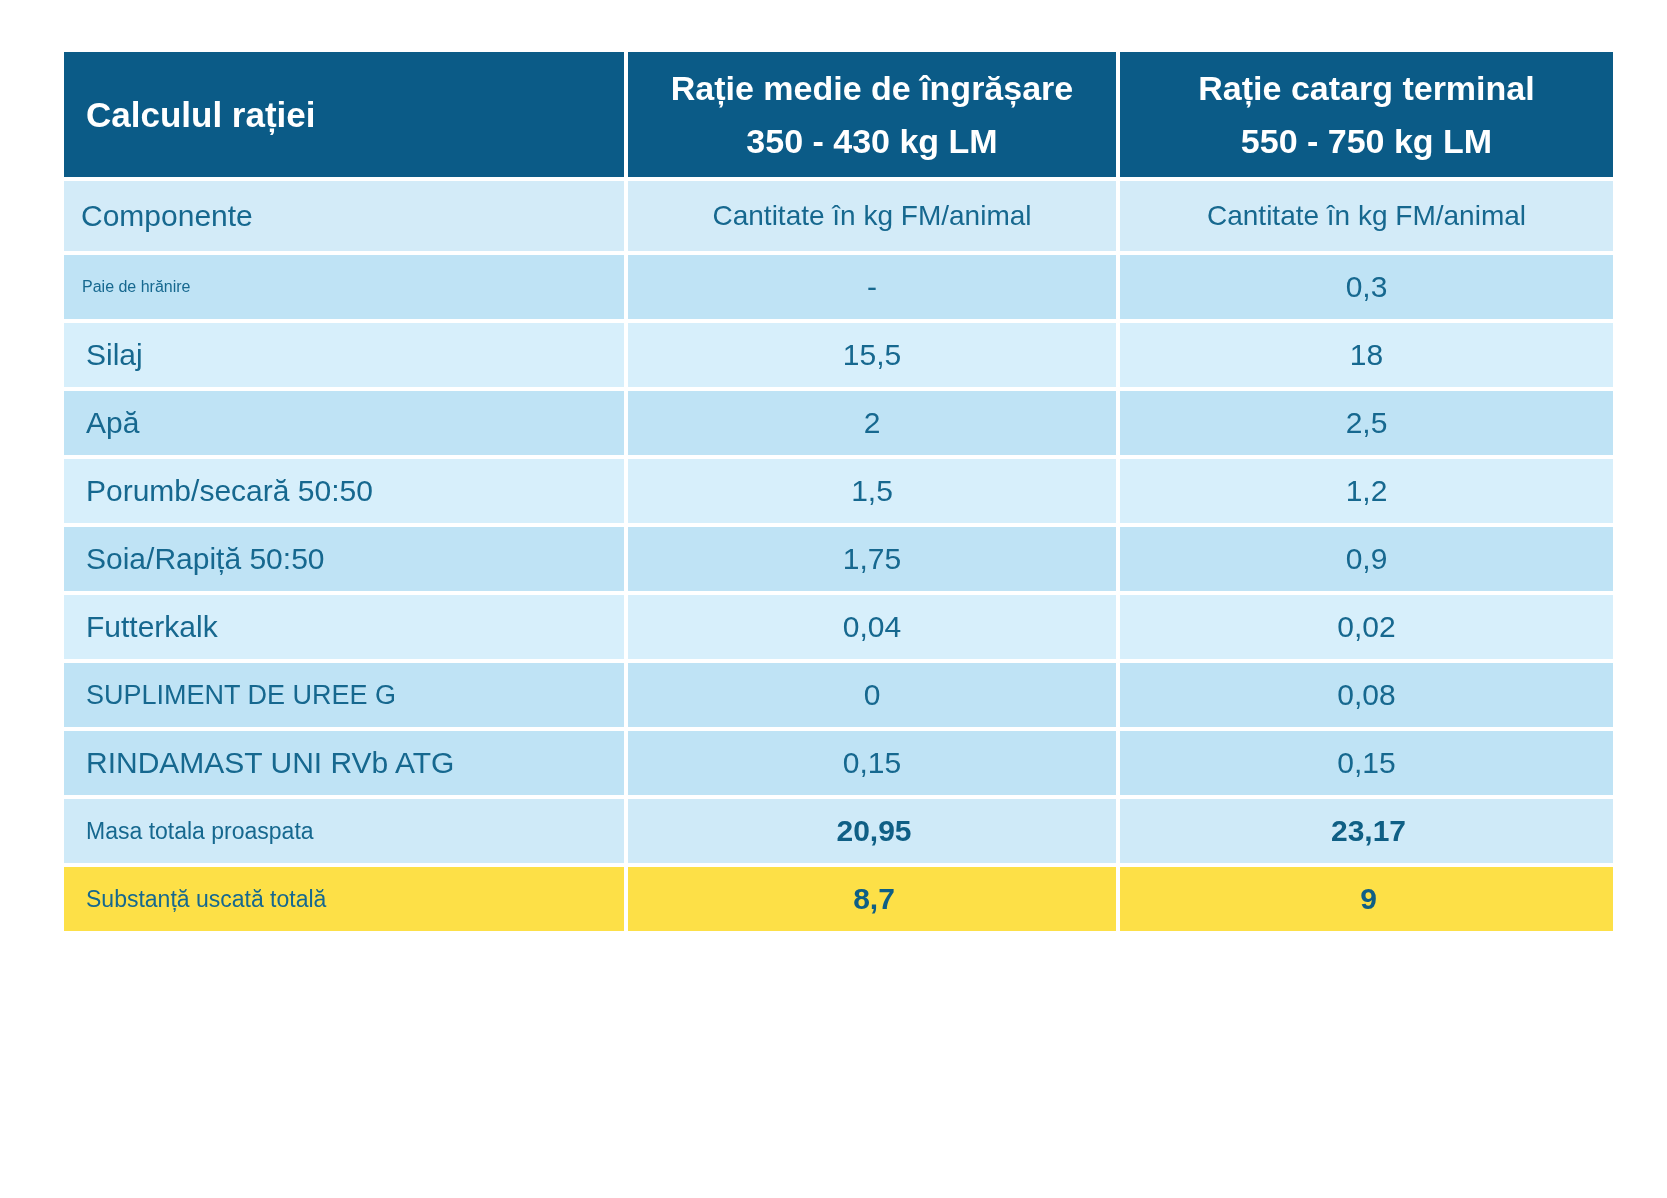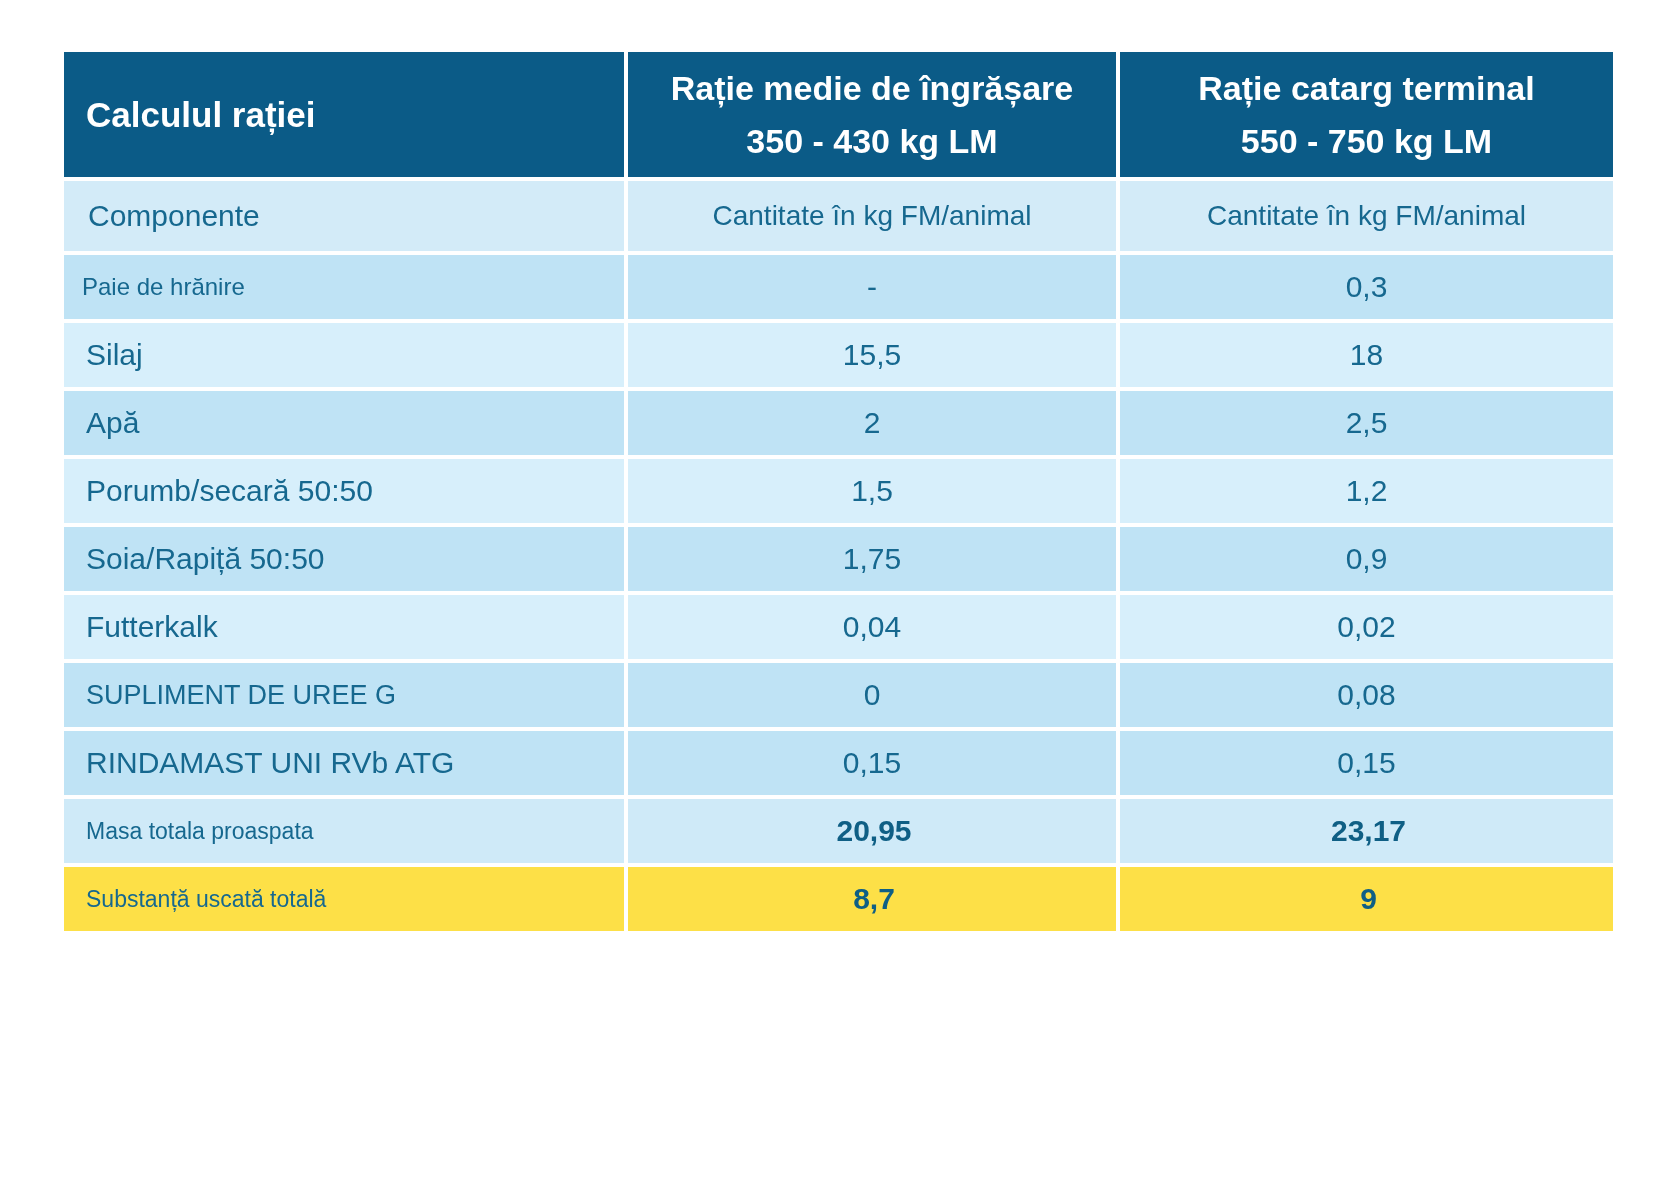--- a/index.html
+++ b/index.html
@@ -53,41 +53,41 @@
   
   tr.subhead td {
     background: #d3ebf8;
     color: #16688f;
     font-size: 30px;
     padding: 12px 8px;
     height: 46px;
   }
   tr.subhead td.lbl {
     text-align: left;
-    padding-left: 24px;
+    padding-left: 17px;
   }
   tr.subhead td.val {
     text-align: center;
     font-size: 28px;
   }
 
   
   tbody td {
     color: #16688f;
     height: 52px;
     padding: 6px 8px;
   }
   td.lbl {
     background: #bfe3f5;
     text-align: left;
     padding-left: 22px;
     font-size: 30px;
   }
   td.lbl.small {
-    font-size: 24px;
+    font-size: 16px;
     padding-left: 18px;
   }
   td.lbl.mid {
     font-size: 27px;
   }
   td.val {
     background: #bfe3f5;
     text-align: center;
     font-size: 30px;
   }

